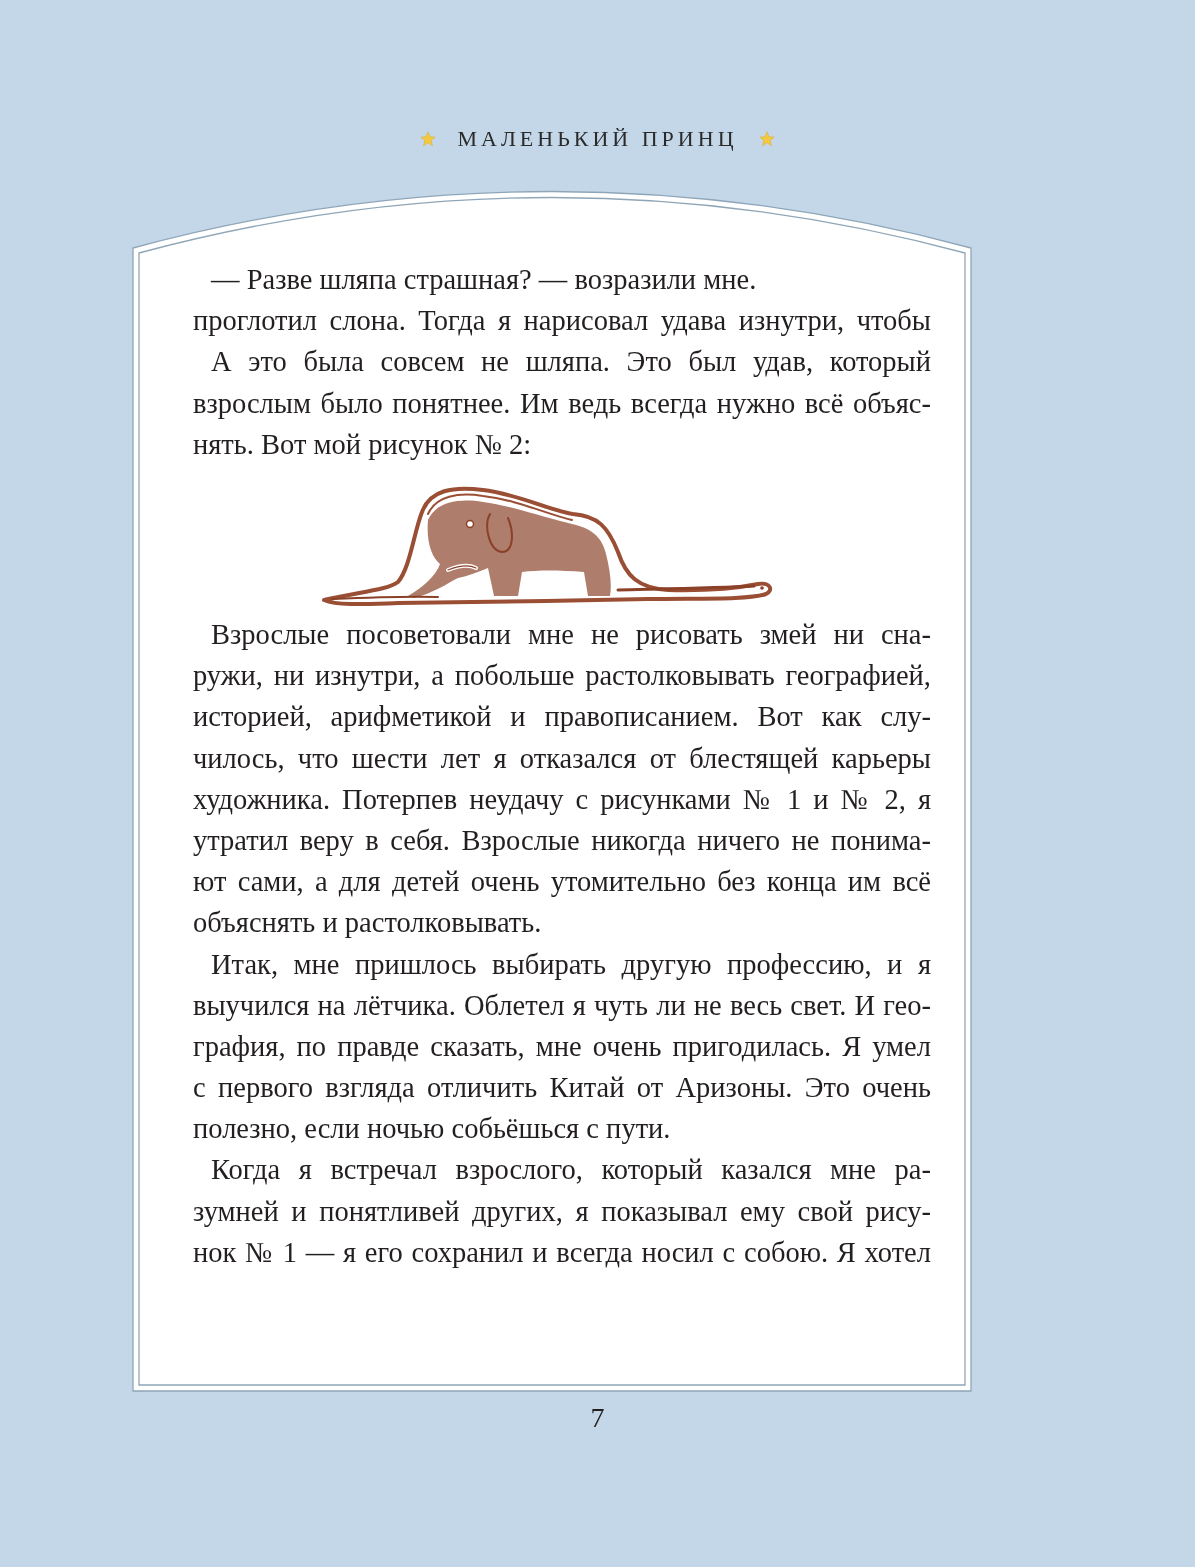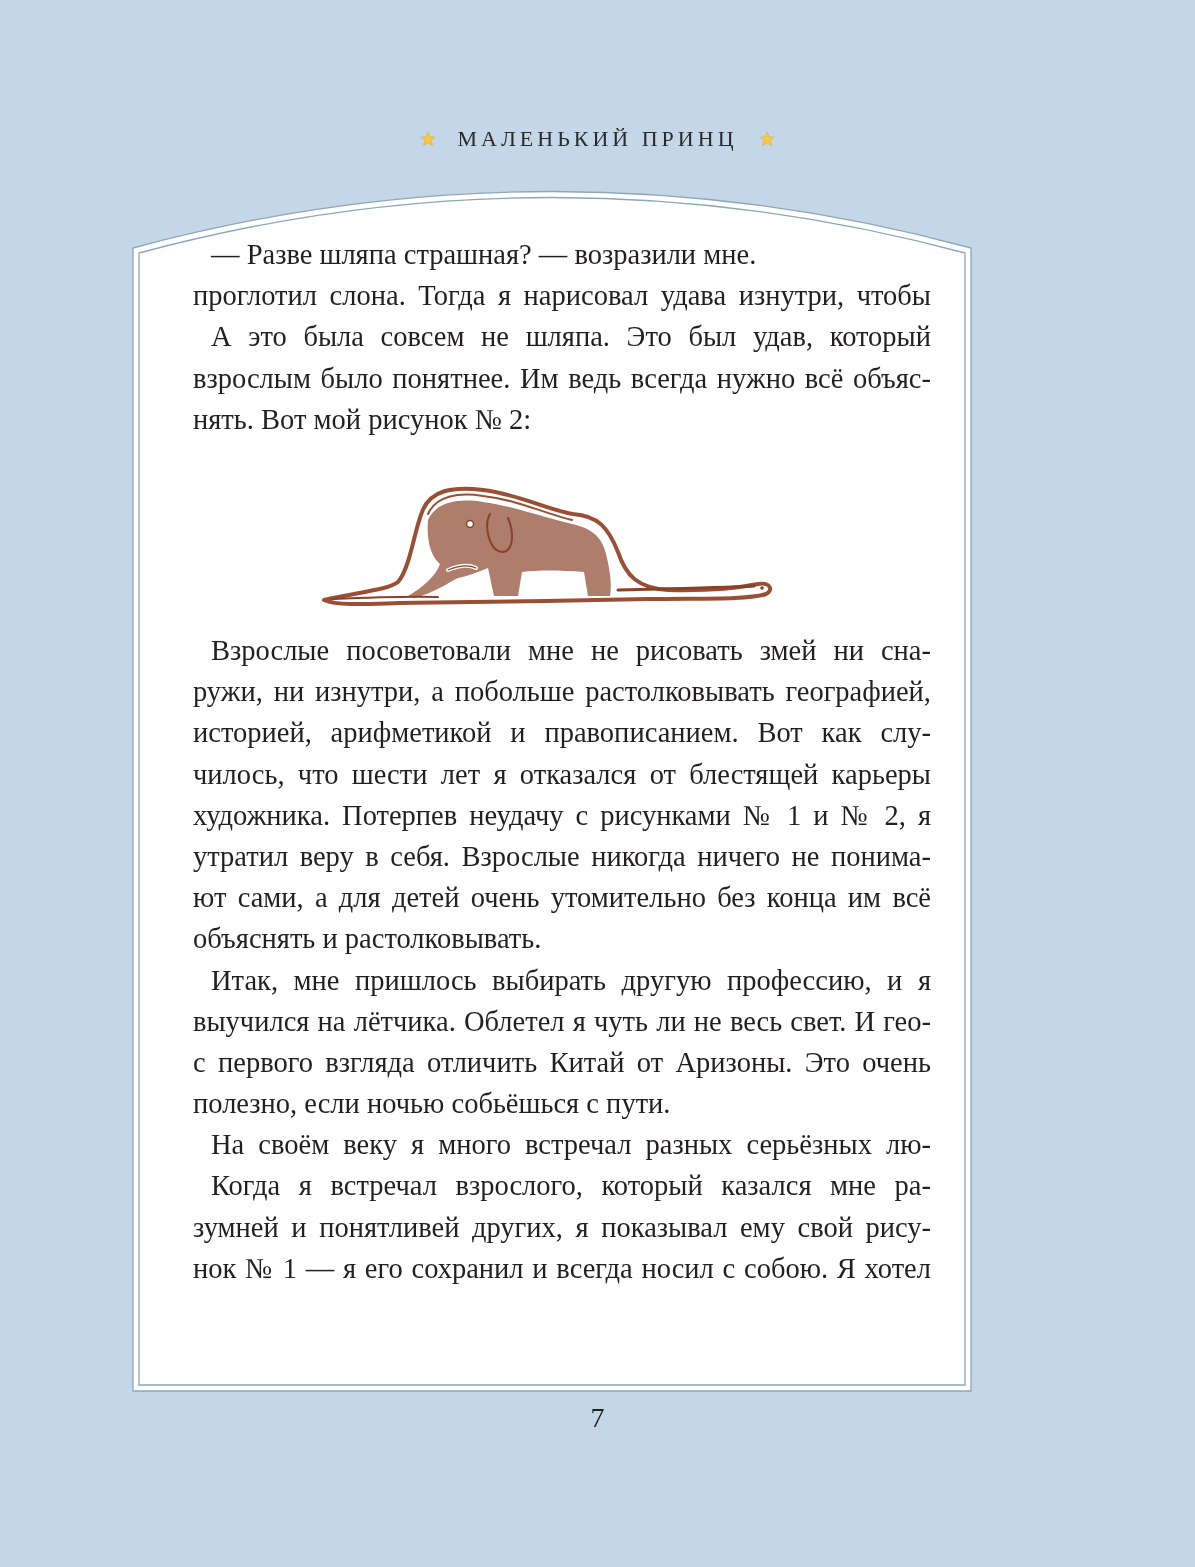--- a/index.html
+++ b/index.html
@@ -11,37 +11,37 @@
   }
   .running-head {
     position:absolute; left:0; width:1195px; top:124px; text-align:center;
     font-size:22px; letter-spacing:4px; color:#2a2a2a;
     font-family: "Liberation Serif", serif;
   }
   .running-head .title { display:inline-block; vertical-align:middle; margin:0 12px;text-align:center; }
   .star { display:inline-block; vertical-align:middle; width:16px; height:16px; }
   .panel-svg { position:absolute; left:0; top:0; }
   .text-block {
-    position:absolute; left:193px; width:738px; top:234px;
+    position:absolute; left:193px; width:738px; top:259px;
     font-size:28.5px; line-height:41.2px;
   }
   .line {
     display:block; height:41.2px; white-space:nowrap;
     text-align:justify; text-align-last:justify;
   }
   .line.last { text-align-last:left; }
   .line.indent { padding-left:18px; }
   .illus {
     position:absolute; left:318px; top:472px; width:458px; height:140px;
   }
   .page-number {
     position:absolute; left:0; width:1195px; top:1402px; text-align:center;
     font-size:28px; color:#231f20;
   }
-  .text-block2 { top:630px; }
+  .text-block2 { top:614px; }
 </style>
 </head>
 <body>
 
 <svg class="panel-svg" width="1195" height="1567" viewBox="0 0 1195 1567">
   <path d="M133 248 Q 552 135 971 248 L 971 1391 L 133 1391 Z" fill="#ffffff" stroke="#8fa6b8" stroke-width="1.3"></path>
   <path d="M139 253 Q 552 142 965 253 L 965 1385 L 139 1385 Z" fill="none" stroke="#8fa6b8" stroke-width="1.3"></path>
 </svg>
 
 <div class="running-head">
@@ -87,21 +87,21 @@
   <span class="line indent">Взрослые посоветовали мне не рисовать змей ни сна-</span>
   <span class="line">ружи, ни изнутри, а побольше растолковывать географией,</span>
   <span class="line">историей, арифметикой и правописанием. Вот как слу-</span>
   <span class="line">чилось, что шести лет я отказался от блестящей карьеры</span>
   <span class="line">художника. Потерпев неудачу с рисунками № 1 и № 2, я</span>
   <span class="line">утратил веру в себя. Взрослые никогда ничего не понима-</span>
   <span class="line">ют сами, а для детей очень утомительно без конца им всё</span>
   <span class="line last">объяснять и растолковывать.</span>
   <span class="line indent">Итак, мне пришлось выбирать другую профессию, и я</span>
   <span class="line">выучился на лётчика. Облетел я чуть ли не весь свет. И гео-</span>
+  <span class="line">графия, по правде сказать, мне очень пригодилась. Я умел</span>
   <span class="line">с первого взгляда отличить Китай от Аризоны. Это очень</span>
   <span class="line last">полезно, если ночью собьёшься с пути.</span>
-  <span class="line indent">На своём веку я много встречал разных серьёзных лю-</span>
   <span class="line indent">Когда я встречал взрослого, который казался мне ра-</span>
   <span class="line">зумней и понятливей других, я показывал ему свой рису-</span>
   <span class="line">нок № 1 — я его сохранил и всегда носил с собою. Я хотел</span>
 </div>
 
 <div class="page-number">7</div>
 
 </body></html>

